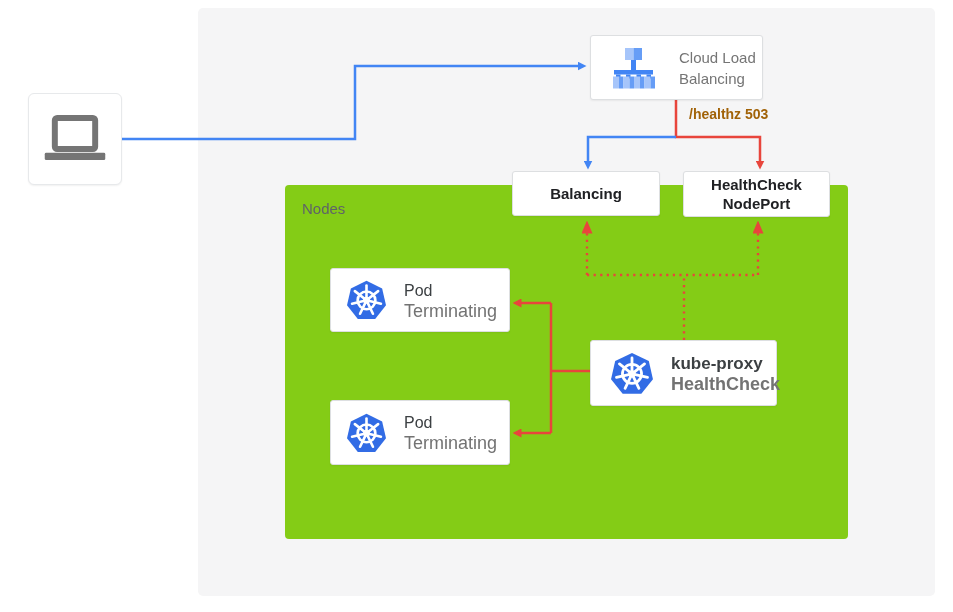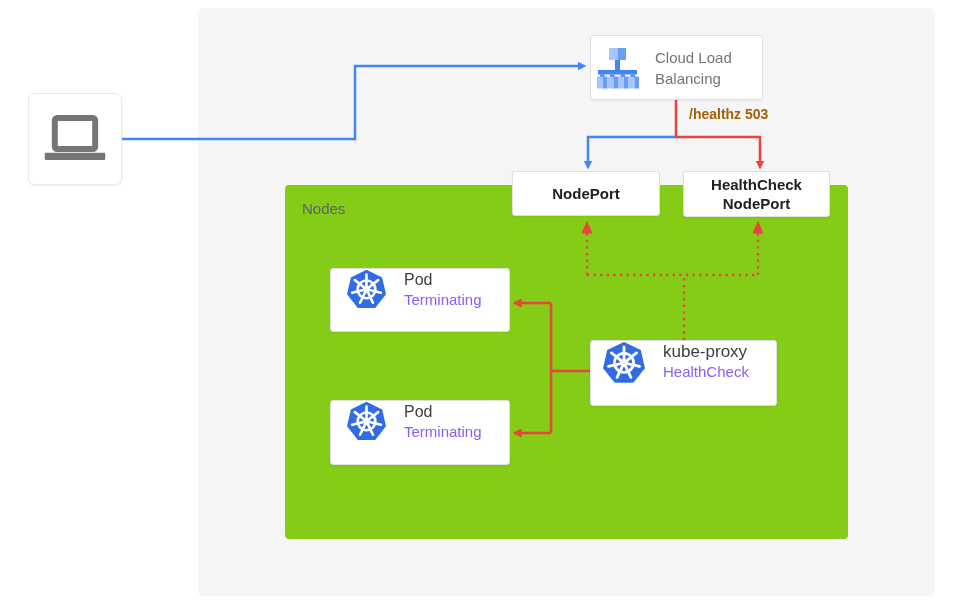--- a/index.html
+++ b/index.html
@@ -46,21 +46,22 @@
     left: 28px; top: 93px;
     width: 94px; height: 92px;
     border-radius: 6px;
     border-color: #E7E9EB;
     display: flex; align-items: center; justify-content: center;
   }
   .clb-box {
     left: 590px; top: 35px;
     width: 173px; height: 65px;
     display: flex; align-items: center;
-    padding-left: 0;
+    padding-left: 16px;
+    gap: 8px;
   }
   .clb-text {
     margin-left: 12px;
     font-size: 15px;
     line-height: 21px;
     color: #757575;
     width: 88px;
   }
   .port-box {
     display: flex; align-items: center; justify-content: center;
@@ -73,36 +74,36 @@
   .nodeport-box { left: 512px; top: 171px; width: 148px; height: 45px; }
   .healthcheck-box { left: 683px; top: 171px; width: 147px; height: 46px; padding: 0 14px; }
   .healthz-label {
     position: absolute;
     left: 689px; top: 106px;
     font-size: 14px;
     font-weight: bold;
     color: #a16207;
   }
   .workload-box {
-    display: flex; 
+    display: flex; align-items: center;
     padding-left: 14px;
   }
   .pod-box-1 { left: 330px; top: 268px; width: 180px; height: 64px; }
   .pod-box-2 { left: 330px; top: 400px; width: 180px; height: 65px; }
-  .kubeproxy-box { left: 590px; top: 340px; width: 187px; height: 66px; padding-left: 10px; }
+  .kubeproxy-box { left: 590px; top: 340px; width: 187px; height: 66px; padding-left: 18px; font-weight: bold; }
   .workload-text { margin-left: 16px; }
   .workload-title {
     font-size: 16px;
     color: #3C4043;
     line-height: 21px;
   }
   .kubeproxy-box .workload-title { font-size: 17px; }
   .workload-sub {
-    font-size: 15px;
-    color: #8b5cf6;
+    font-size: 18px;
+    color: #737373;
     line-height: 20px;
   }
   .overlay {
     position: absolute;
     left: 0; top: 0;
     width: 953px; height: 612px;
     pointer-events: none;
   }
   .icon-wrap { flex: 0 0 auto; display: flex; }
 </style>
@@ -176,21 +177,21 @@
         <rect x="37.5" y="31.5" width="6" height="12" fill="#A6C5FA"></rect>
         <rect x="43.5" y="31.5" width="4.5" height="12" fill="#669DF6"></rect>
       </svg>
     </span>
     <div class="clb-text">Cloud Load Balancing</div>
   </div>
 
   <div class="healthz-label">/healthz 503</div>
 
   <div class="node-box port-box nodeport-box">
-    <span>NodePort</span>
+    <span>Balancing</span>
   </div>
 
   <div class="node-box port-box healthcheck-box">
     <span>HealthCheck NodePort</span>
   </div>
 
   <div class="node-box workload-box pod-box-1">
     <span class="icon-wrap">
       <svg width="43" height="40" viewBox="0 0 24 23">
         <polygon points="12,0.5 20.99,4.83 23.21,14.56 16.99,22.36 7.01,22.36 0.79,14.56 3.01,4.83" fill="#326CE5"></polygon>

